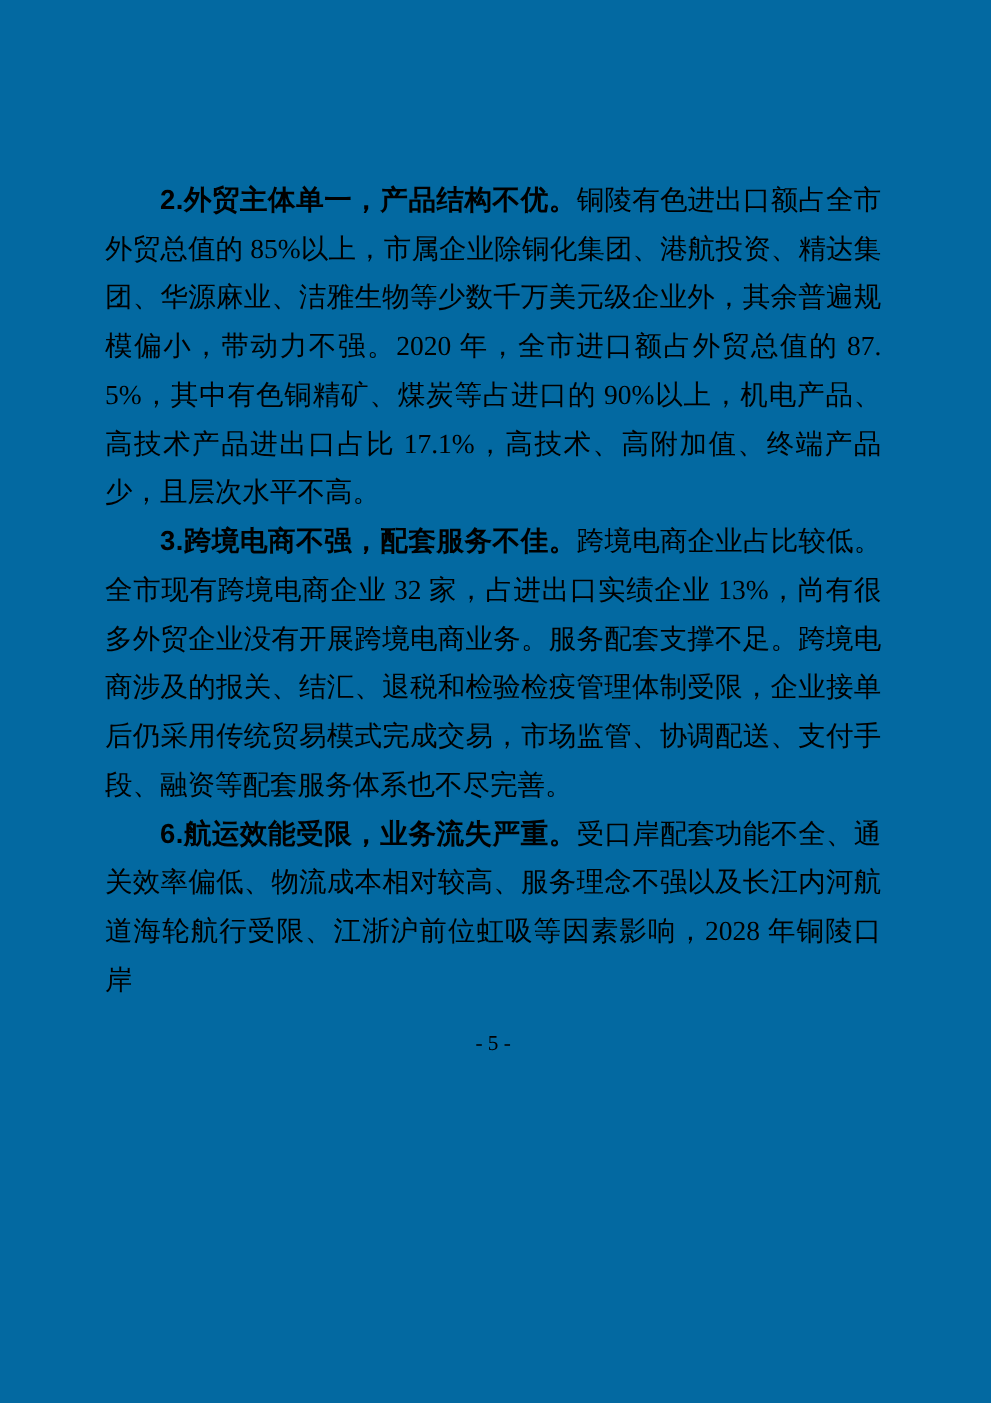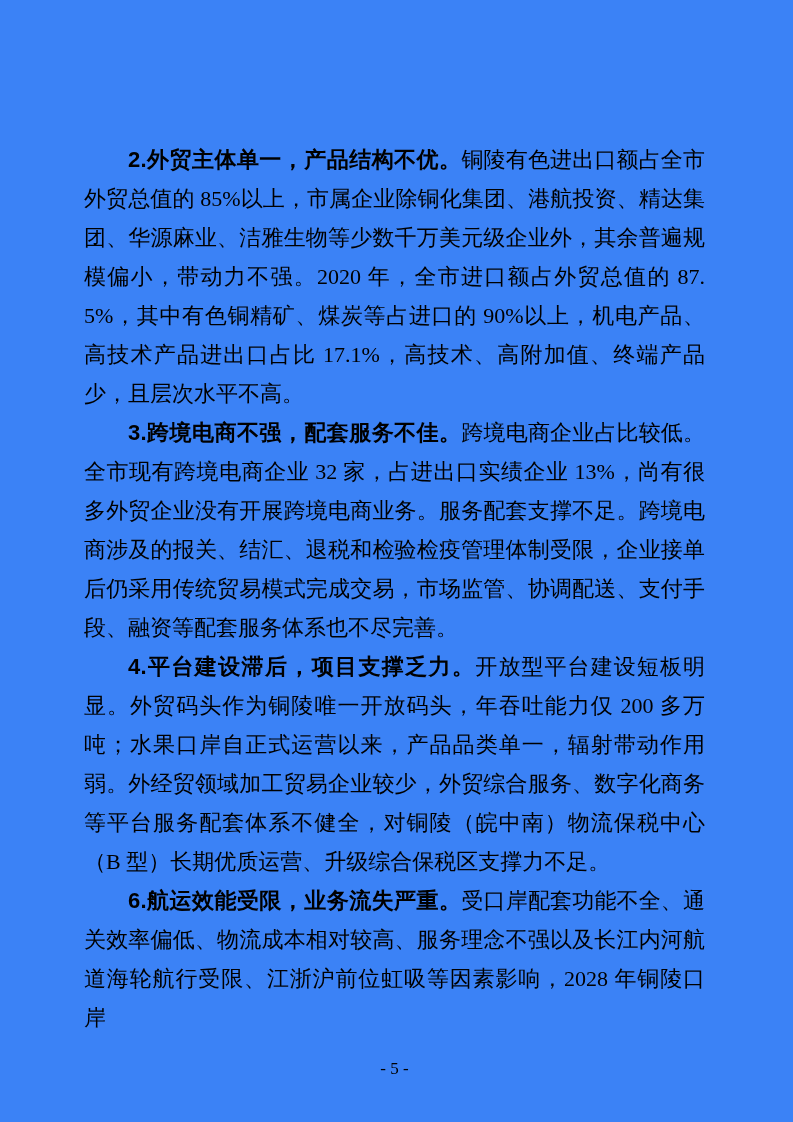--- a/index.html
+++ b/index.html
@@ -4,21 +4,21 @@
 <style>
   html, body {
     margin: 0;
     padding: 0;
     background: #ffffff;
   }
   .page {
     position: relative;
     width: 793px;
     height: 1122px;
-    background: #3b82f6;
+    background: #0369a1;
     box-sizing: border-box;
     padding: 140px 88px 0 84px;
     font-family: "Liberation Serif", "DejaVu Serif", serif;
     font-size: 22px;
     line-height: 39px;
     color: #000000;
     overflow: hidden;
   }
   .para {
     margin: 0;
@@ -42,19 +42,18 @@
 </style>
 </head>
 <body>
 
 <div class="page">
 
   <p class="para"><b class="hd">2.外贸主体单一，产品结构不优。</b><span>铜陵有色进出口额占全市外贸总值的 85%以上，市属企业除铜化集团、港航投资、精达集团、华源麻业、洁雅生物等少数千万美元级企业外，其余普遍规模偏小，带动力不强。2020 年，全市进口额占外贸总值的 87.5%，其中有色铜精矿、煤炭等占进口的 90%以上，机电产品、高技术产品进出口占比 17.1%，高技术、高附加值、终端产品少，且层次水平不高。</span></p>
 
   <p class="para"><b class="hd">3.跨境电商不强，配套服务不佳。</b><span>跨境电商企业占比较低。全市现有跨境电商企业 32 家，占进出口实绩企业 13%，尚有很多外贸企业没有开展跨境电商业务。服务配套支撑不足。跨境电商涉及的报关、结汇、退税和检验检疫管理体制受限，企业接单后仍采用传统贸易模式完成交易，市场监管、协调配送、支付手段、融资等配套服务体系也不尽完善。</span></p>
 
-  <p class="para"><b class="hd">4.平台建设滞后，项目支撑乏力。</b><span>开放型平台建设短板明显。外贸码头作为铜陵唯一开放码头，年吞吐能力仅 200 多万吨；水果口岸自正式运营以来，产品品类单一，辐射带动作用弱。外经贸领域加工贸易企业较少，外贸综合服务、数字化商务等平台服务配套体系不健全，对铜陵（皖中南）物流保税中心（B 型）长期优质运营、升级综合保税区支撑力不足。</span></p>
 
   <p class="para"><b class="hd">6.航运效能受限，业务流失严重。</b><span>受口岸配套功能不全、通关效率偏低、物流成本相对较高、服务理念不强以及长江内河航道海轮航行受限、江浙沪前位虹吸等因素影响，2028 年铜陵口岸</span></p>
 
   <div class="page-num">- 5 -</div>
 
 </div>
 
 </body></html>

